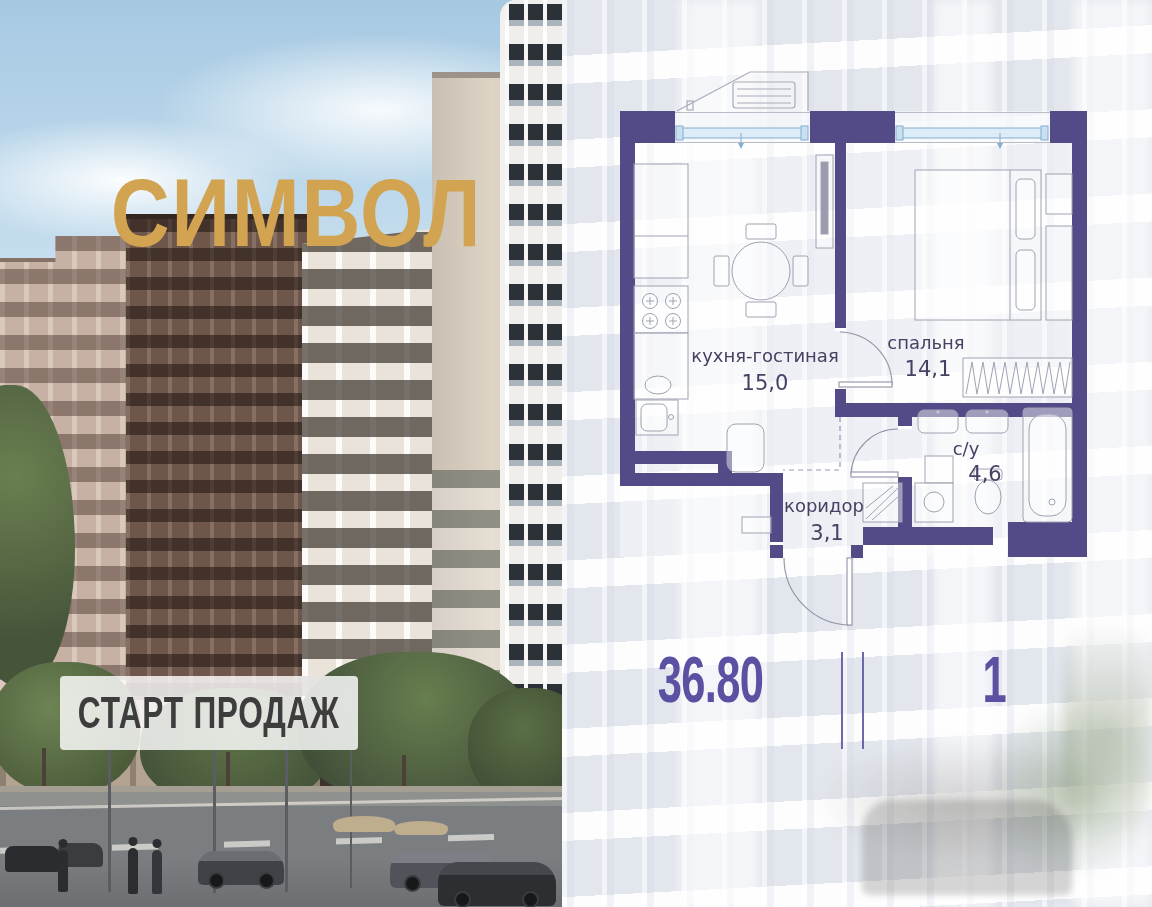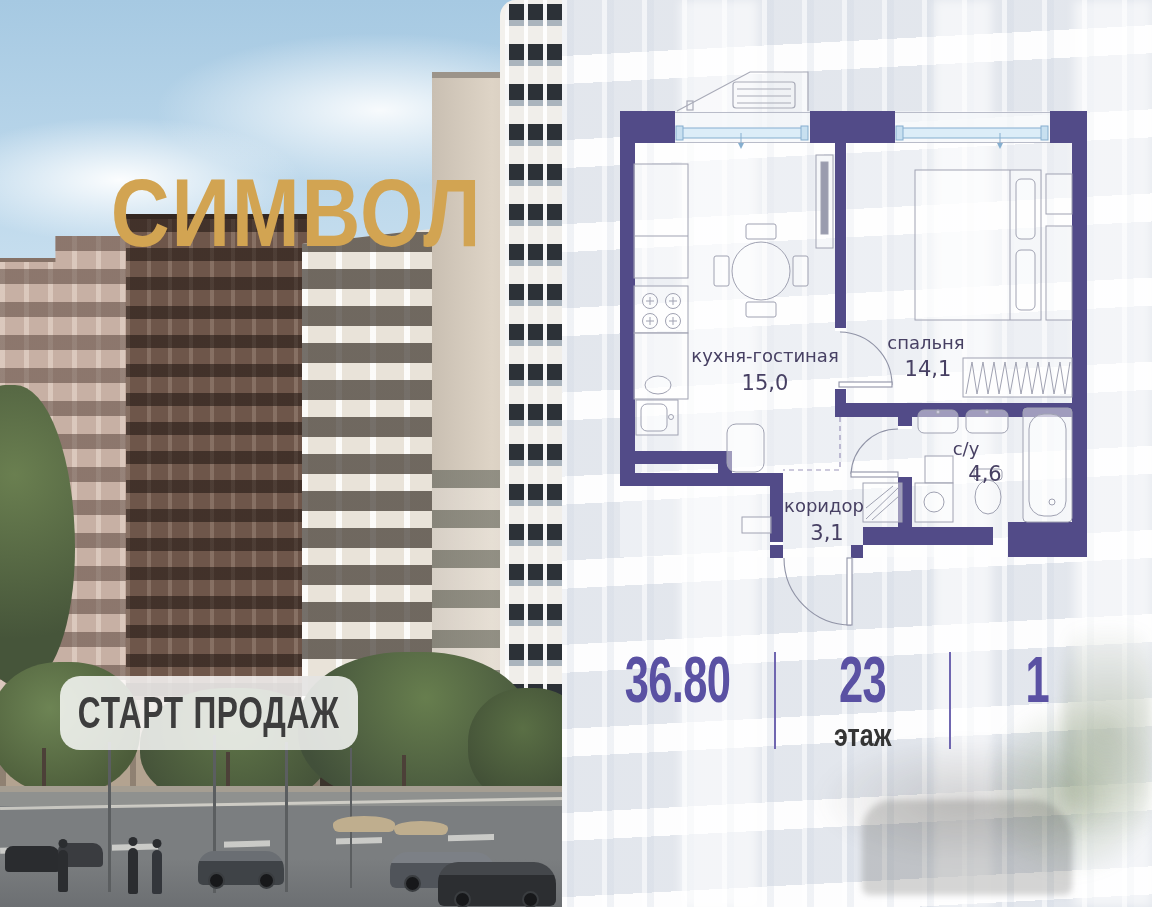--- a/index.html
+++ b/index.html
@@ -70,21 +70,21 @@
       repeating-linear-gradient(90deg,rgba(255,255,255,.55) 0 5px,rgba(206,214,226,.28) 5px 12px,rgba(255,255,255,0) 12px 40px),
       repeating-linear-gradient(177deg,rgba(198,206,219,.40) 0 56px,rgba(255,255,255,.78) 56px 84px);}
   .pier{position:absolute;top:0;bottom:0;background:rgba(255,255,255,.6);filter:blur(5px);}
   .ovtint{position:absolute;filter:blur(6px);border-radius:40%;}
 
   
   .logo{position:absolute;left:55px;top:148px;width:460px;text-align:right;
     font-size:96px;font-weight:bold;color:#d2a452;letter-spacing:2px;line-height:1;margin-top:17px;}
   .logo span{display:inline-block;transform:scaleX(.85);white-space:nowrap;}
   .badge{position:absolute;left:60px;top:676px;width:298px;height:74px;
-    background:rgba(255,255,255,.82);border-radius:20px;
+    background:rgba(255,255,255,.82);border-radius:4px;
     display:flex;align-items:center;justify-content:center;}
   .badge span{font-size:44px;font-weight:bold;color:#3d3d3d;letter-spacing:1px;
     display:inline-block;transform:scaleX(.72);white-space:nowrap;}
 
   
   .plan{position:absolute;left:600px;top:50px;}
   .plan text{font-family:"DejaVu Sans","Liberation Sans",sans-serif;fill:#474063;}
 
   
   .stats{position:absolute;left:600px;top:648px;width:505px;height:105px;display:flex;gap:19px;}
@@ -334,23 +334,19 @@
       <text x="824" y="512" font-size="18">коридор</text>
       <text x="827" y="540" font-size="21">3,1</text>
     </g>
   </svg>
 
   <div class="stats">
     <div class="stat">
       <div class="stat-value"><span>36.80</span></div>
     </div>
     <div class="stat-divider"></div>
-    <div class="stat">
-      <div class="stat-value"><span>23</span></div>
-      <div class="stat-label"><span>этаж</span></div>
-    </div>
     <div class="stat-divider"></div>
     <div class="stat">
       <div class="stat-value"><span>1</span></div>
     </div>
   </div>
 
 </div>
 
 </body></html>

